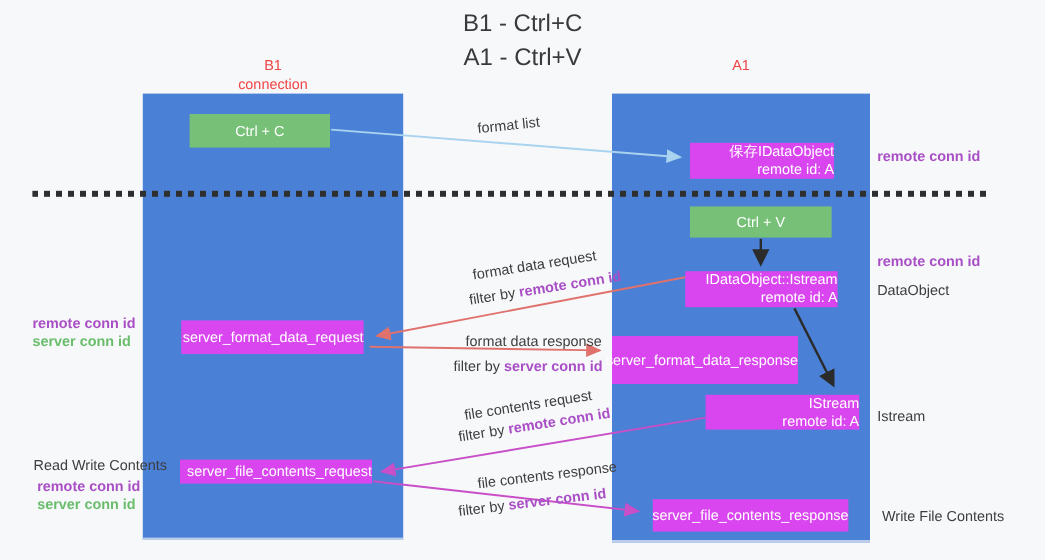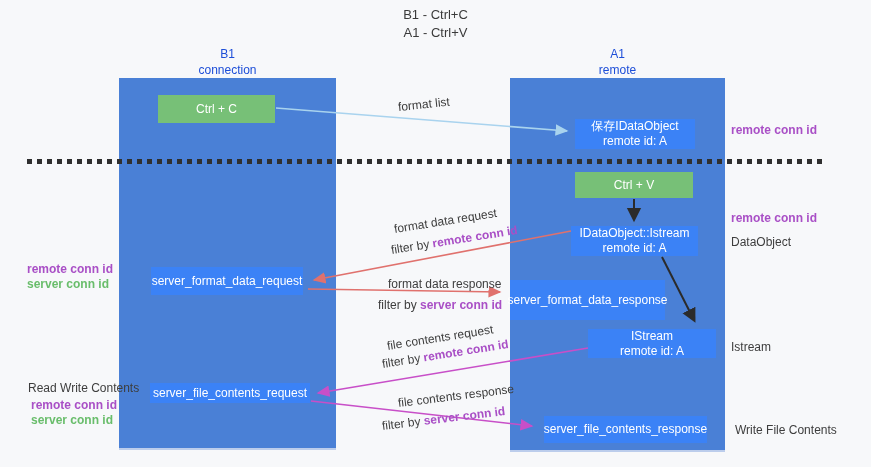--- a/index.html
+++ b/index.html
@@ -1,27 +1,27 @@
 <!DOCTYPE html>
 <html><head>
 <meta charset="utf-8">
 <style>
   html,body{margin:0;padding:0;}
   .stage{
     position:relative;width:871px;height:467px;background:#f7f8fa;
     font-family:"Liberation Sans",sans-serif;overflow:hidden;
   }
   .title{position:absolute;top:6px;left:0;width:100%;text-align:center;
-    font-size:13px;color:#3a3a3a;line-height:1.4;}
+    font-size:20px;color:#3a3a3a;line-height:1.4;}
   .lane{position:absolute;background:#4a80d6;border-bottom:2px solid #bccdec;}
-  .hdr{position:absolute;font-size:12px;color:#1d4ed8;text-align:center;line-height:1.35;}
+  .hdr{position:absolute;font-size:12px;color:#ef4444;text-align:center;line-height:1.35;}
   .box{position:absolute;display:flex;flex-direction:column;align-items:center;
     justify-content:center;color:#ffffff;font-size:12px;text-align:center;
     line-height:1.25;z-index:6;}
-  .box.orange{background:#3b82f6;}
+  .box.orange{background:#d946ef;align-items:flex-end;}
   .box.green{background:#77c077;}
   .lbl{position:absolute;font-size:12px;color:#3d3d3d;white-space:nowrap;z-index:7;}
   .lbl.purple{color:#a94fc6;font-weight:bold;}
   .alabel{position:absolute;font-size:12px;color:#3d3d3d;white-space:nowrap;
     transform-origin:left center;z-index:7;}
   .key-purple{color:#a94fc6;font-weight:bold;}
   .dashline{position:absolute;left:27px;top:159px;width:796px;height:5px;
     background:repeating-linear-gradient(90deg,#2f2f2f 0 5px,transparent 5px 10px);z-index:4;}
   .arrows{position:absolute;left:0;top:0;width:871px;height:467px;z-index:5;pointer-events:none;}
   .stack{line-height:15px;}
@@ -35,21 +35,20 @@
     <div>B1 - Ctrl+C</div>
     <div>A1 - Ctrl+V</div>
   </div>
 
   <div class="hdr" style="left:119px;top:46px;width:217px;">
     <div>B1</div>
     <div>connection</div>
   </div>
   <div class="hdr" style="left:510px;top:46px;width:215px;">
     <div>A1</div>
-    <div>remote</div>
   </div>
 
   <div class="lane" style="left:119px;top:78px;width:217px;height:370px;"></div>
   <div class="lane" style="left:510px;top:78px;width:215px;height:372px;"></div>
 
   <div class="dashline"></div>
 
   <svg class="arrows">
     <defs>
       <marker id="m-blue" viewBox="0 0 10 10" refX="8" refY="5" markerWidth="9" markerHeight="9" orient="auto">

